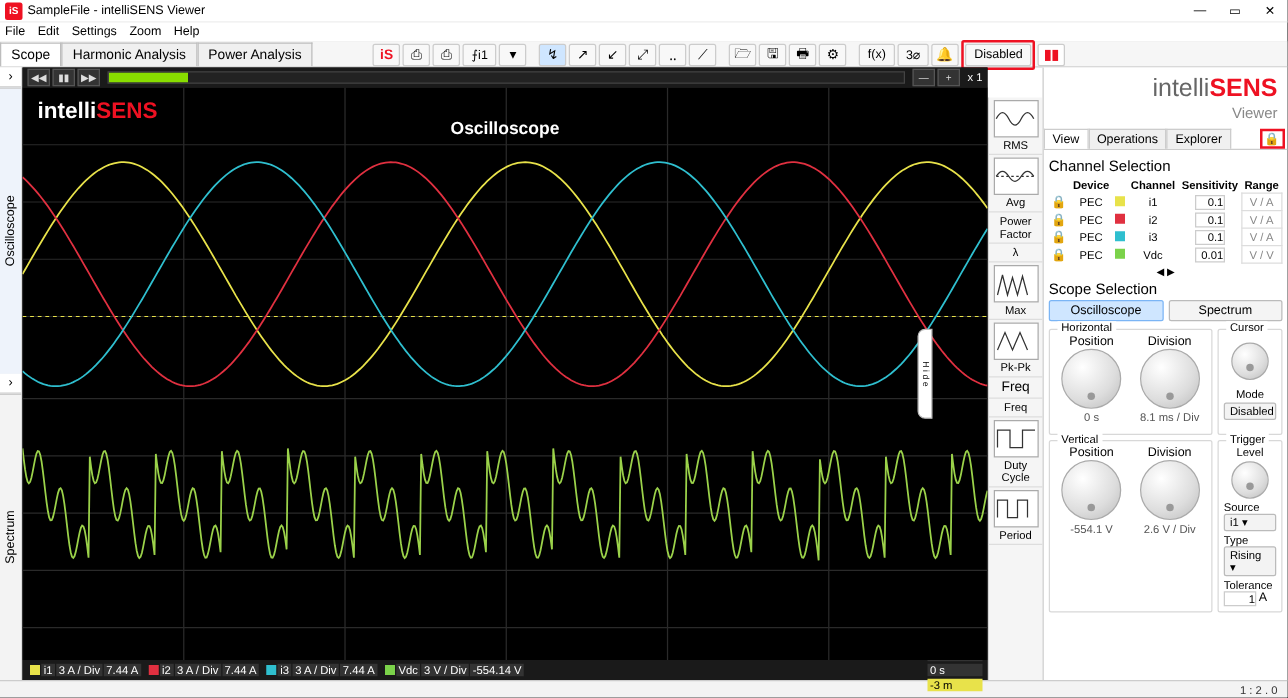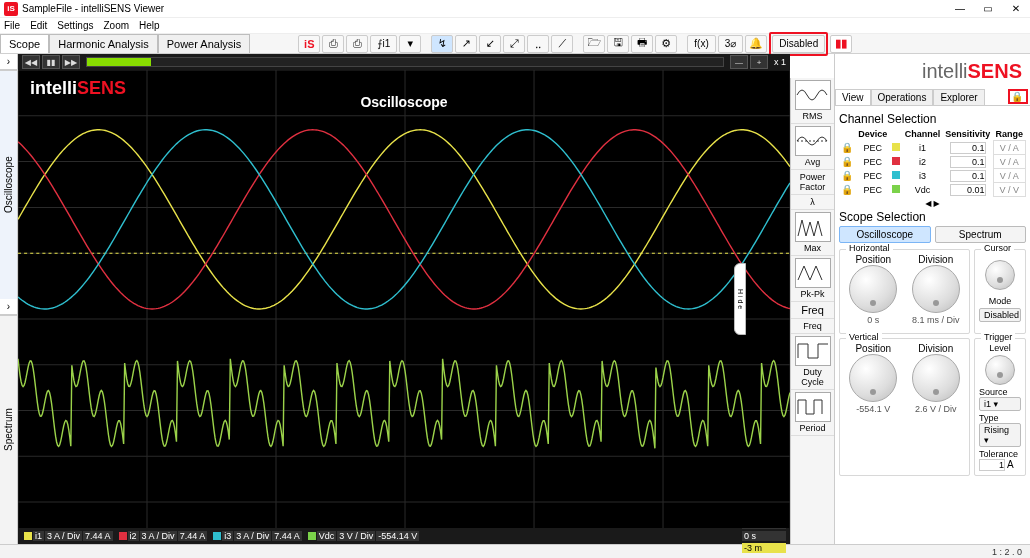--- a/index.html
+++ b/index.html
@@ -81,21 +81,21 @@
   .lock-hi{position:absolute;right:2px;top:0;border:2px solid #e12;padding:0 2px;}
   .rp-body{flex:1;padding:4px;overflow:auto;}
 
   .section-title{font-size:12px;margin:2px 0;}
   .group{border:1px solid #d8d8d8;border-radius:2px;padding:4px;margin-bottom:4px;position:relative;}
   .group > legend, .group > .leg{position:absolute;top:-7px;left:6px;background:#fff;padding:0 3px;font-size:9px;}
   
   .ch-table{width:100%;font-size:9px;border-collapse:collapse;}
   .ch-table th,.ch-table td{padding:1px 2px;text-align:center;}
   .ch-table td .sw{width:8px;height:8px;display:inline-block;}
-  .ch-table input{width:36px;font-size:9px;text-align:right;border:1px solid #ccc;}
+  .ch-table input{width:24px;font-size:9px;text-align:right;border:1px solid #ccc;}
   .ch-table .unit{color:#888;border:1px solid #ddd;padding:0 1px;}
   .lock-ico{color:#caa000;font-size:10px;}
 
   .scope-sel{display:flex;gap:4px;margin:2px 0 6px;}
   .scope-sel .b{flex:1;text-align:center;border:1px solid #bbb;padding:2px;background:#f4f4f4;font-size:10px;border-radius:2px;}
   .scope-sel .b.active{background:#cfe6ff;border-color:#7bb5f5;}
 
   .knob-row{display:flex;gap:4px;align-items:center;margin-bottom:4px;}
   .knob-col{text-align:center;flex:1;}
   .knob{width:48px;height:48px;border-radius:50%;background:radial-gradient(circle at 35% 30%,#fff,#ddd 60%,#bbb);border:1px solid #aaa;margin:0 auto;position:relative;}
@@ -316,20 +316,21 @@
             <path d="M2 18 L2 4 L10 4 L10 18 L18 18 L18 4 L26 4 L26 18" fill="none" stroke="#333"></path>
           </svg>
         </div>
         <span>Period</span>
       </div>
   </div>
 
   <div class="right-panel">
     <div class="logo-big">
       <span class="t1"><span>intelli</span><b>SENS</b></span>
+      <span class="t2">Viewer</span>
     </div>
     <div class="rp-tabs">
       <div class="t active">View</div>
       <div class="t">Operations</div>
       <div class="t">Explorer</div>
       <span class="lock-hi"><span>🔒</span></span>
     </div>
     <div class="rp-body">
       <div class="section-title">Channel Selection</div>
       <table class="ch-table">

